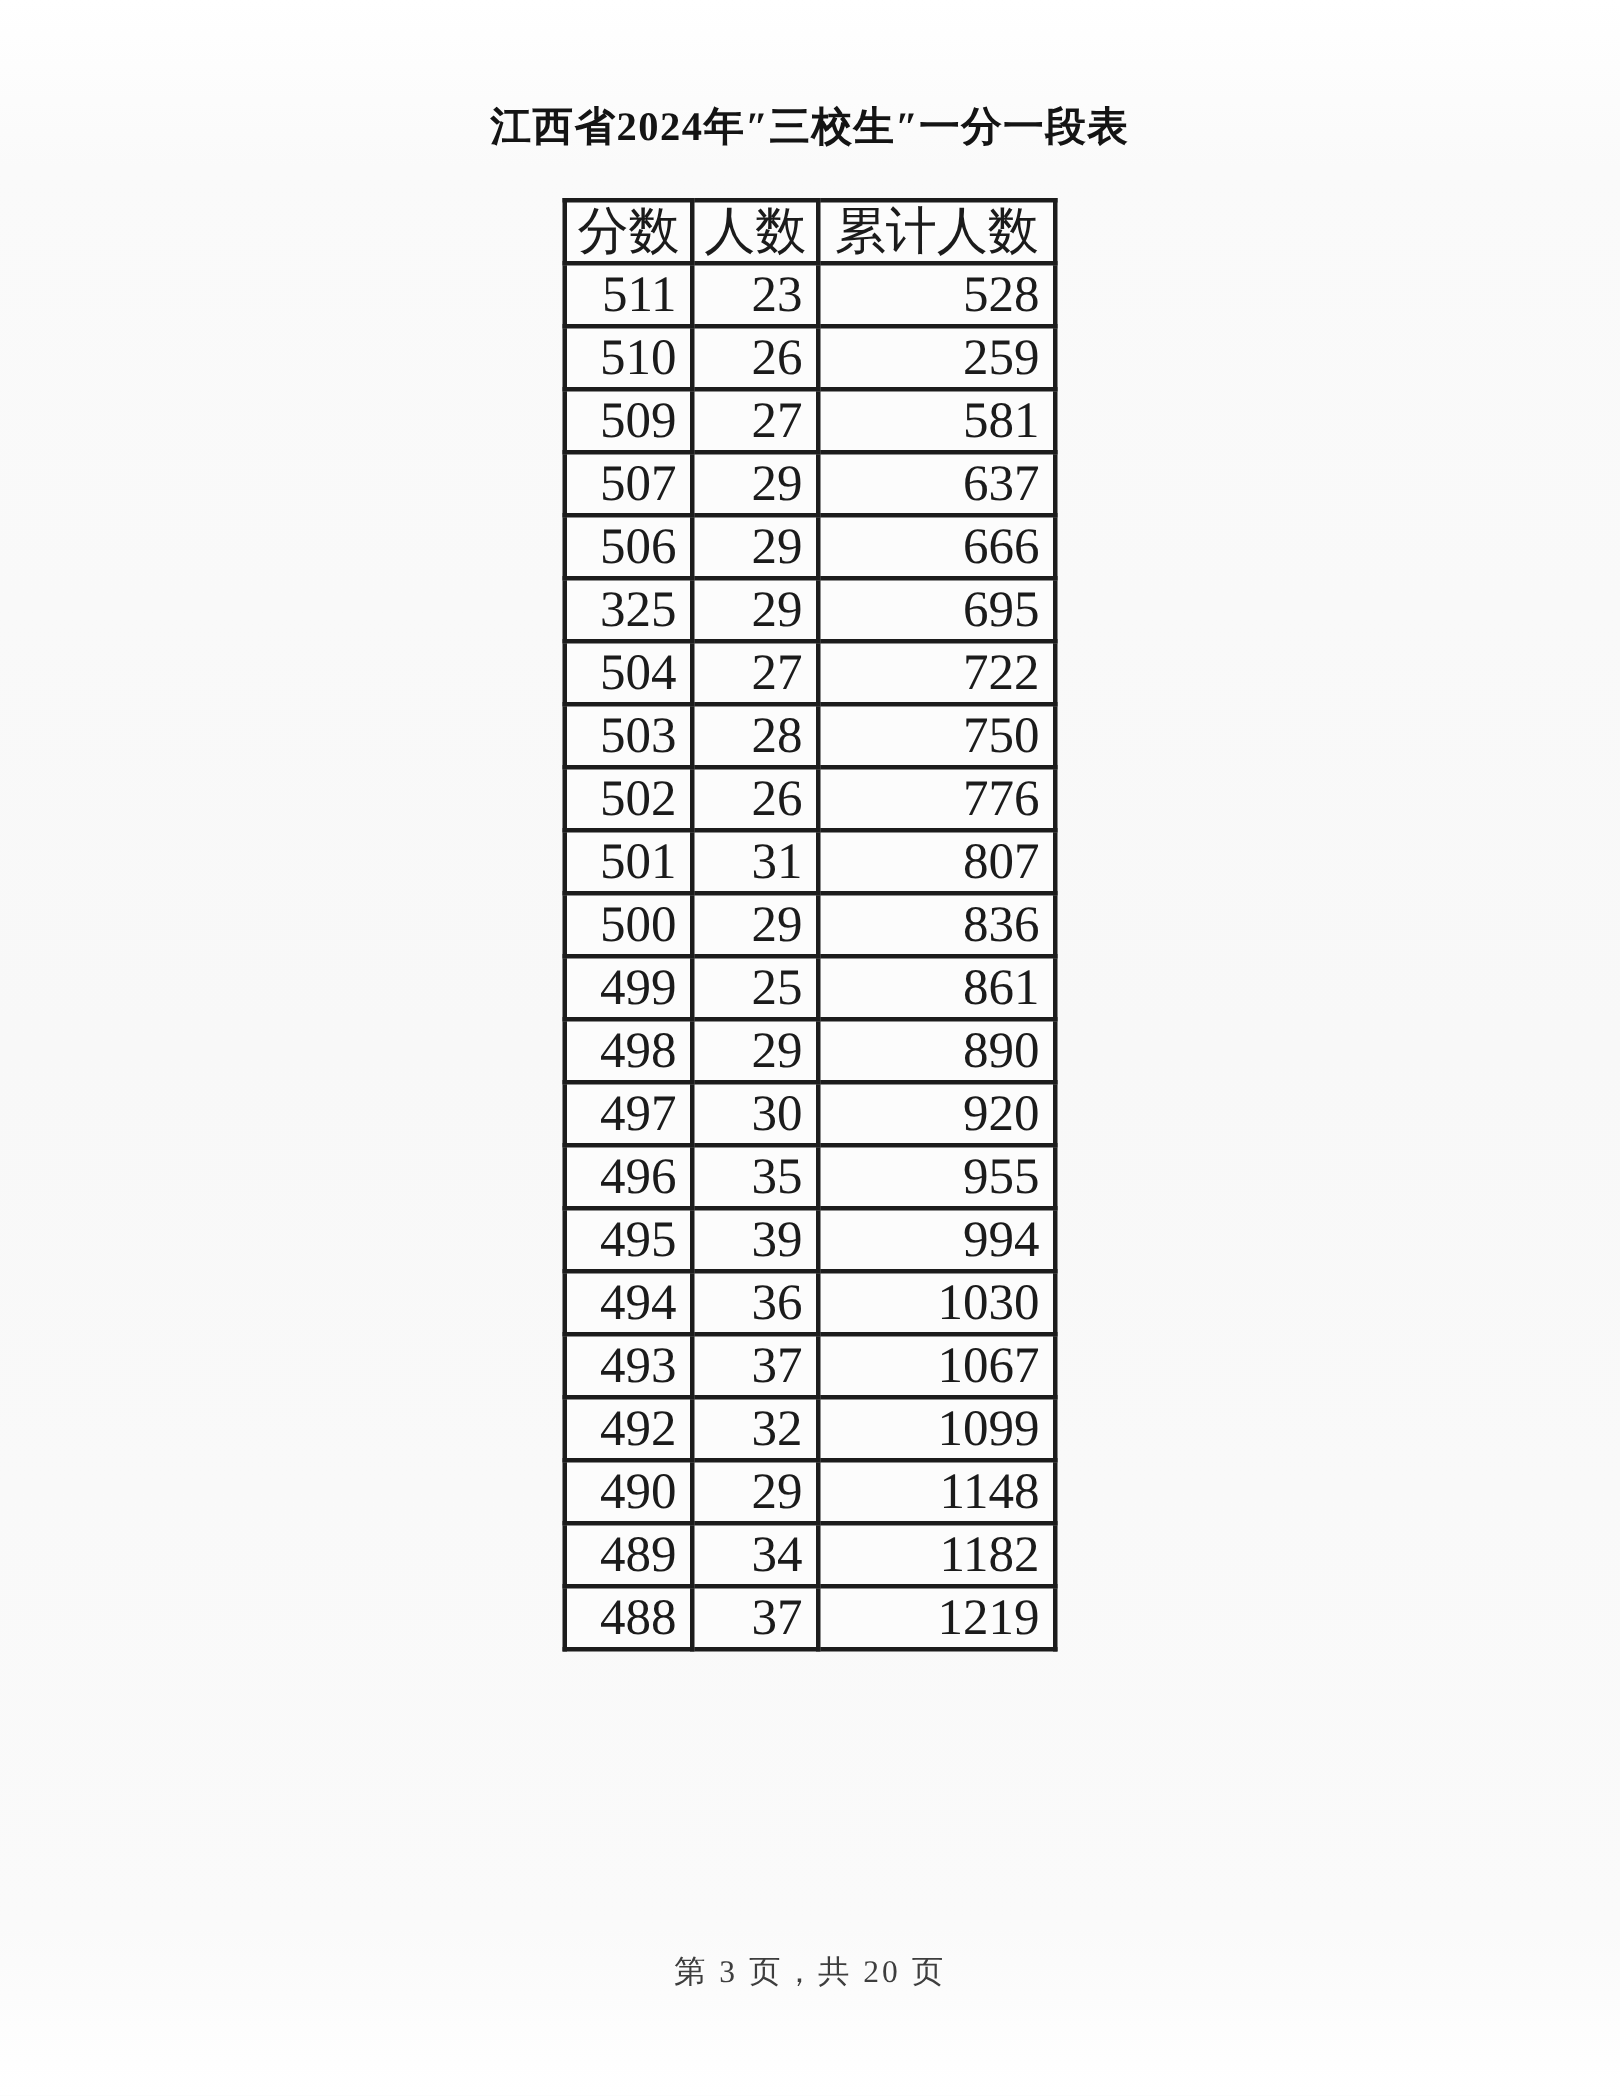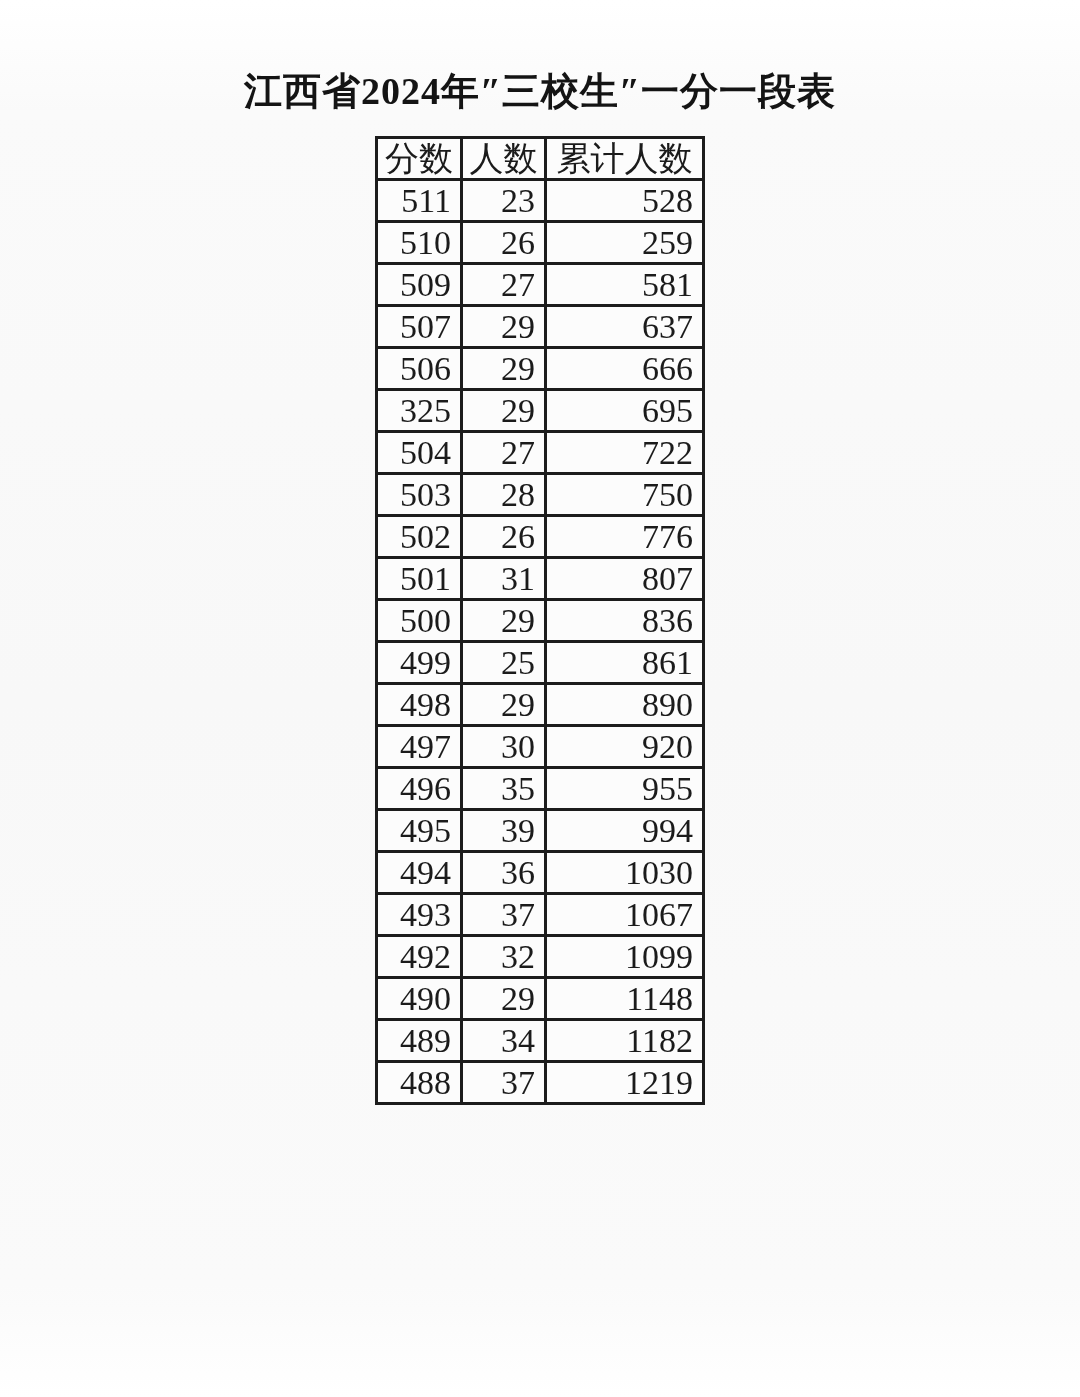--- a/index.html
+++ b/index.html
@@ -16,29 +16,29 @@
   .page {
     width: 1080px;
     height: 1397px;
     position: relative;
     background: linear-gradient(180deg, #ffffff 0%, #fafafa 8%, #f8f8f8 50%, #fafafa 92%, #ffffff 100%);
   }
 
   .doc-title {
     padding-top: 66px;
     text-align: center;
-    font-size: 38px;
+    font-size: 27px;
     font-weight: bold;
     letter-spacing: 1px;
     color: #141414;
   }
 
   table.score-table {
     border-collapse: collapse;
-    margin: 19px auto 0 auto;
+    margin: 30px auto 0 auto;
     table-layout: fixed;
   }
 
   table.score-table th,
   table.score-table td {
     border: 3px solid #1c1c1c;
     height: 42px;
     font-size: 34px;
     font-weight: normal;
     line-height: 1.0;
@@ -189,14 +189,15 @@
           <td>1182</td>
         </tr>
         <tr>
           <td>488</td>
           <td>37</td>
           <td>1219</td>
         </tr>
       </tbody>
   </table>
 
+  <div class="page-footer">第 3 页，共 20 页</div>
 
 </div>
 
 </body></html>

